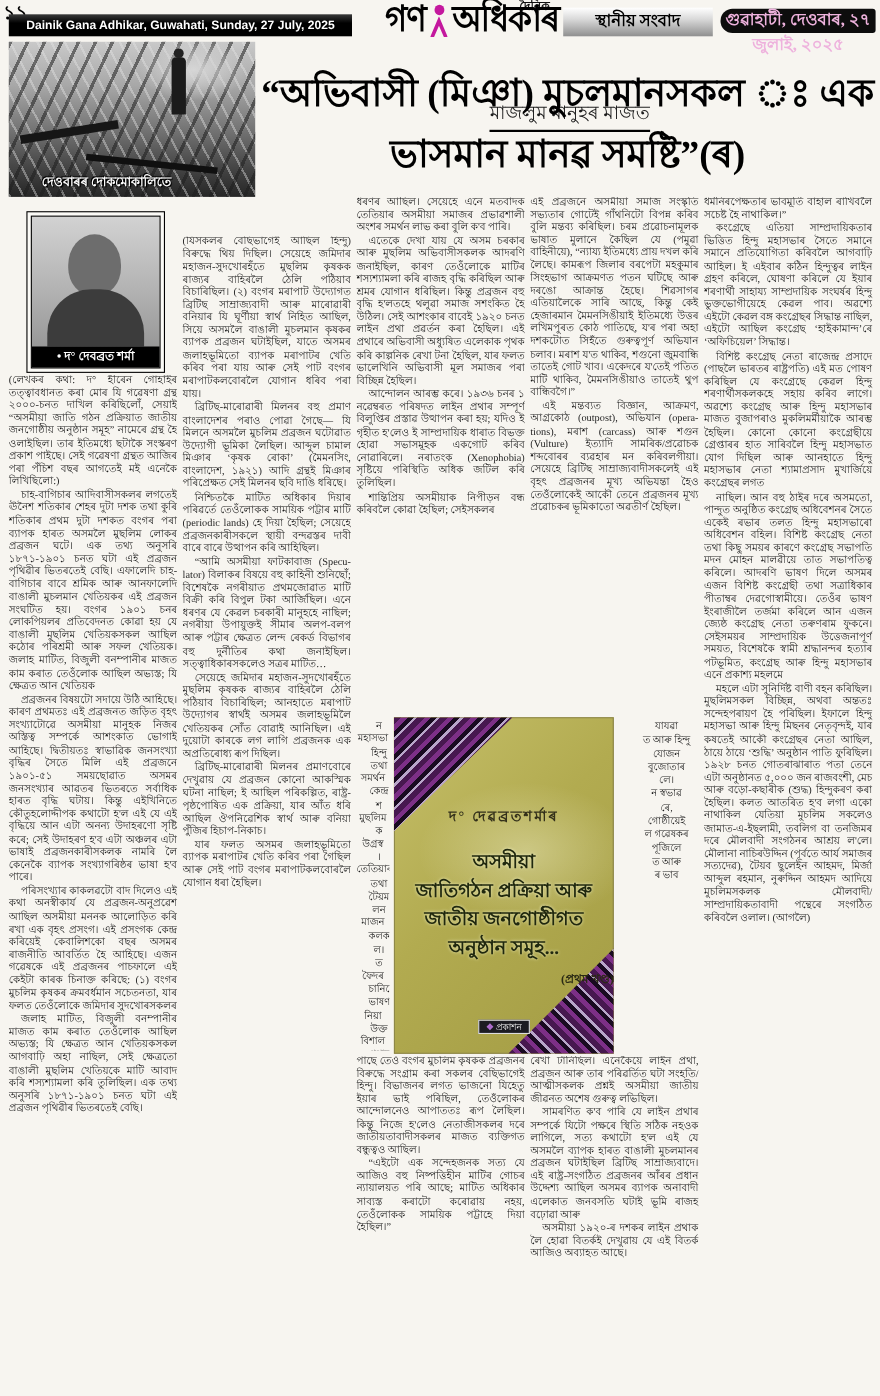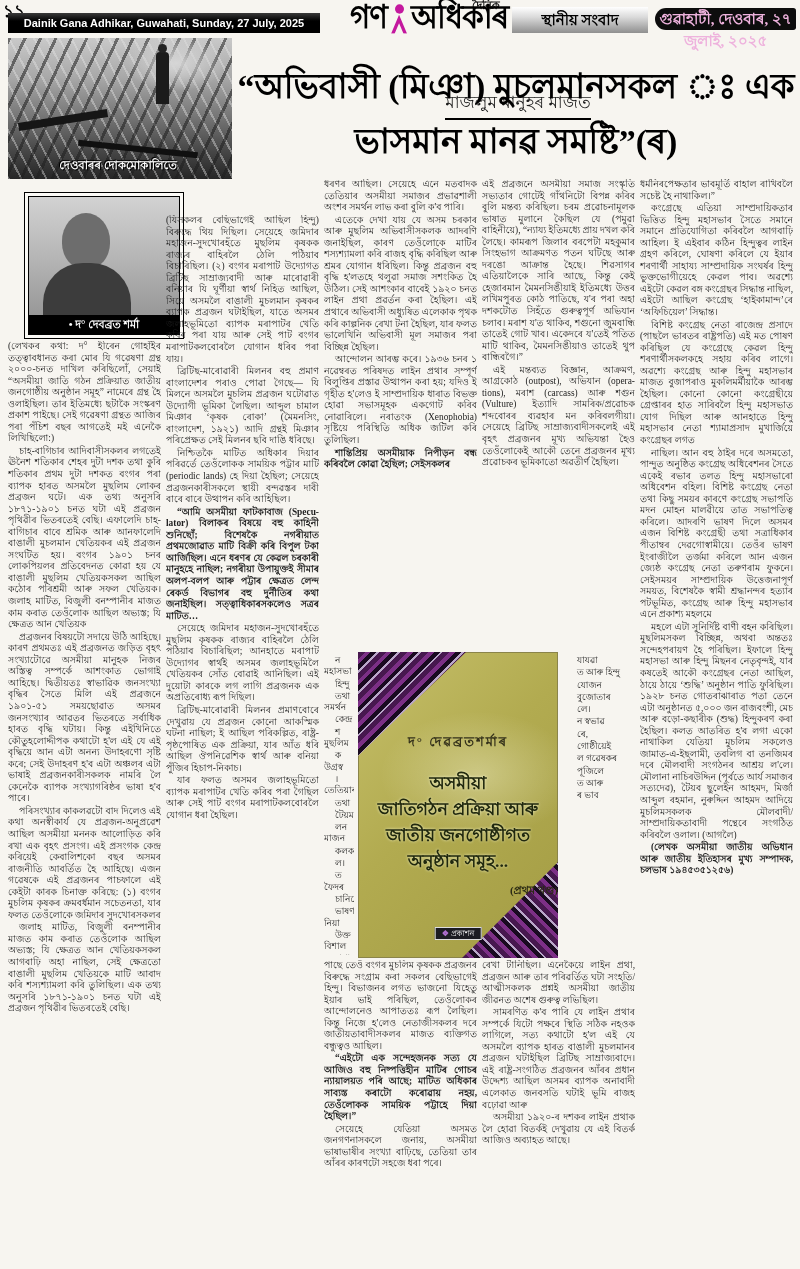--- a/index.html
+++ b/index.html
@@ -43,28 +43,29 @@
       radial-gradient(ellipse 70px 40px at 75% 18%,#d6d6d6 0%,rgba(200,200,200,0) 70%),
       repeating-linear-gradient(115deg,rgba(30,30,30,.55) 0 3px,rgba(30,30,30,0) 3px 14px),
       repeating-linear-gradient(62deg,rgba(230,230,230,.4) 0 2px,rgba(0,0,0,0) 2px 11px),
       linear-gradient(180deg,#c9c9c9 0%,#a8a8a8 28%,#777 55%,#474747 80%,#262626 100%);
   }
   .main-photo .figure{position:absolute;left:148px;top:14px;width:13px;height:52px;background:#1b1b1b;border-radius:4px 4px 0 0;}
   .main-photo .figure::before{content:"";position:absolute;left:2px;top:-8px;width:9px;height:9px;border-radius:50%;background:#222;}
   .main-photo .debris1{position:absolute;left:10px;top:78px;width:90px;height:8px;background:#161616;transform:rotate(-9deg);}
   .main-photo .debris2{position:absolute;left:70px;top:108px;width:120px;height:6px;background:#101010;transform:rotate(6deg);}
   .photo-caption{
-    position:absolute;left:0;right:4px;bottom:3px;text-align:center;
+    position:absolute;left:0;right:4px;bottom:3px;
     color:#fff;font-size:11.5px;font-weight:bold;
     text-shadow:0 0 2px #000,1px 1px 0 #000,-1px -1px 0 #000;
+    padding-left:30px;
   }
   .author-photo{
     position:absolute;left:28px;top:196px;width:116px;height:137px;
     background:linear-gradient(180deg,#d2d2d2 0%,#b5b5b5 45%,#8e8e8e 100%);
-    border:1px solid #000;box-shadow:0 0 0 3px #fbfaf6,0 0 0 4px #000;padding-left:34px;
+    border:1px solid #000;box-shadow:0 0 0 3px #fbfaf6,0 0 0 4px #000;
   }
   .author-photo .head{position:absolute;left:33px;top:16px;width:48px;height:56px;border-radius:50% 50% 46% 46%;background:#6d6d6d;}
   .author-photo .torso{position:absolute;left:14px;top:66px;width:88px;height:52px;border-radius:40px 40px 0 0;background:#3c3c3c;}
   .author-caption{
     position:absolute;left:0;right:0;bottom:0;height:19px;background:#000;
     color:#fff;font-size:11px;font-weight:bold;text-align:center;line-height:19px;
   }
   
   .kicker-wrap{position:absolute;left:240px;top:41px;width:556px;text-align:center;}
   .kicker{display:inline-block;font-size:17px;font-weight:normal;border-bottom:2px solid #000;padding-bottom:1px;margin-top:48px;}
@@ -72,23 +73,23 @@
     position:absolute;left:236px;top:60px;width:560px;height:116px;
     text-align:center;font-weight:bold;color:#000;font-size:34px;line-height:54px;
     transform:scaleY(1.02);
   }
   
   .col{
     position:absolute;overflow:hidden;
     font-size:9.4px;line-height:11.55px;text-align:justify;color:#1e1e1e;
   }
   .para{margin:0 0 1px;text-indent:11px;}
-  .para.bold{font-weight:bold;}
+  .para.bold{font-weight:normal;}
   .para.noindent{text-indent:0;}
-  .col-narrow{font-size:9px;line-height:11.3px;text-align:left;}
+  .col-narrow{font-size:9px;line-height:11.3px;text-align:center;}
   
   .book-cover{
     position:absolute;left:358px;top:652px;width:200px;height:306px;overflow:hidden;
     background:
       radial-gradient(ellipse 140px 90px at 60% 40%,rgba(255,255,230,.35) 0%,rgba(255,255,230,0) 70%),
       linear-gradient(135deg,#c6c06a 0%,#b2ab50 45%,#a39c44 100%);
     box-shadow:0 0 0 1px #8a844a inset;
   }
   .fabric{position:absolute;background:repeating-linear-gradient(135deg,#47184f 0 5px,#7c2f86 5px 9px,#190a20 9px 13px,#b9a6c9 13px 15px);}
   .fabric.tl{left:0;top:0;width:108px;height:104px;clip-path:polygon(0 0,100% 0,0 100%);}
@@ -178,21 +179,20 @@
     <p class="para">ল।</p>
     <p class="para">ত ফৈদৰ</p>
     <p class="para">চানিয়ে</p>
     <p class="para">ভাষণ নিয়া</p>
     <p class="para">উক্ত বিশাল</p>
     <p class="para">প্ৰথাৰ</p>
   </div>
 <div class="col" style="left:324px;top:960px;width:153px;height:302px;">
     <p class="para noindent">পাছে তেওঁ বংগৰ মুচলিম কৃষকক প্ৰব্ৰজনৰ বিৰুদ্ধে সংগ্ৰাম কৰা সকলৰ বেছিভাগেই হিন্দু। বিভাজনৰ লগত ভাজনো যিহেতু ইয়াৰ ভাই পৰিছিল, তেওঁলোকৰ আন্দোলনেও আপাততঃ ৰূপ লৈছিল। কিন্তু নিজে হ'লেও নেতাজীসকলৰ দৰে জাতীয়তাবাদীসকলৰ মাজত ব্যক্তিগত বন্ধুত্বও আছিল।</p>
     <p class="para bold">“এইটো এক সন্দেহজনক সত্য যে আজিও বহু নিষ্পত্তিহীন মাটিৰ গোচৰ ন্যায়ালয়ত পৰি আছে; মাটিত অধিকাৰ সাব্যস্ত কৰাটো কৰোৱায় নহয়, তেওঁলোকক সাময়িক পট্টাহে দিয়া হৈছিল।”</p>
-    <p class="para">সেয়েহে যেতিয়া অসমত জনগণনাসকলে জনায়, অসমীয়া ভাষাভাষীৰ সংখ্যা বাঢ়িছে, তেতিয়া তাৰ আঁৰৰ কাৰণটো সহজে ধৰা পৰে।</p>
   </div>
 <div class="col" style="left:482px;top:179px;width:153px;height:470px;">
     <p class="para noindent">এই প্ৰব্ৰজনে অসমীয়া সমাজ সংস্কৃতি সভ্যতাৰ গোটেই গাঁথনিটো বিপন্ন কৰিব বুলি মন্তব্য কৰিছিল। চৰম প্ৰৱোচনামূলক ভাষাত মুলানে কৈছিল যে (পমুৱা বাহিনীয়ে), “ন্যায্য ইতিমধ্যে প্ৰায় দখল কৰি লৈছে। কামৰূপ জিলাৰ বৰপেটা মহকুমাৰ সিংহভাগ আক্ৰমণত পতন ঘটিছে আৰু দৰঙো আক্ৰান্ত হৈছে। শিৱসাগৰ এতিয়ালৈকে সাৰি আছে, কিন্তু কেই হেজাৰমান মৈমনসিঙীয়াই ইতিমধ্যে উত্তৰ লখিমপুৰত কোঠ পাতিছে, য'ৰ পৰা অহা দশকটোত সিহঁতে গুৰুত্বপূৰ্ণ অভিযান চলাব। মৰাশ য'ত থাকিব, শগুনো জুমবান্ধি তাতেই গোট খাব। একেদৰে য'তেই পতিত মাটি থাকিব, মৈমনসিঙীয়াও তাতেই থুপ বান্ধিবগৈ।”</p>
     <p class="para">এই মন্তব্যত বিজ্ঞান, আক্ৰমণ, আগ্ৰকোঠ (outpost), অভিযান (opera-tions), মৰাশ (carcass) আৰু শগুন (Vulture) ইত্যাদি সামৰিক/প্ৰৱোচক শব্দবোৰৰ ব্যৱহাৰ মন কৰিবলগীয়া। সেয়েহে ব্ৰিটিছ সাম্ৰাজ্যবাদীসকলেই এই বৃহৎ প্ৰব্ৰজনৰ মূখ্য অভিযন্তা হৈও তেওঁলোকেই আকৌ তেনে প্ৰব্ৰজনৰ মূখ্য প্ৰৱোচকৰ ভূমিকাতো অৱতীৰ্ণ হৈছিল।</p>
   </div>
 <div class="col col-narrow" style="left:566px;top:655px;width:69px;height:300px;">
     <p class="para">যাযৱা</p>
     <p class="para">ত আৰু হিন্দু</p>
     <p class="para">যোজন</p>
     <p class="para">বুজোতাৰ</p>
@@ -211,21 +211,20 @@
     <p class="para">অসমীয়া ১৯২০-ৰ দশকৰ লাইন প্ৰথাক লৈ হোৱা বিতৰ্কই দেখুৱায় যে এই বিতৰ্ক আজিও অব্যাহত আছে।</p>
   </div>
 <div class="col" style="left:640px;top:179px;width:153px;height:1083px;">
   <div>
       <p class="para noindent">ধৰ্মনিৰপেক্ষতাৰ ভাবমূৰ্তি বাহাল ৰাখিবলৈ সচেষ্ট হৈ নাথাকিল।”</p>
       <p class="para">কংগ্ৰেছে এতিয়া সাম্প্ৰদায়িকতাৰ ভিত্তিত হিন্দু মহাসভাৰ সৈতে সমানে সমানে প্ৰতিযোগিতা কৰিবলৈ আগবাঢ়ি আহিল। ই এইবাৰ কঠিন হিন্দুত্বৰ লাইন গ্ৰহণ কৰিলে, ঘোষণা কৰিলে যে ইয়াৰ শৰণাৰ্থী সাহায্য সাম্প্ৰদায়িক সংঘৰ্ষৰ হিন্দু ভুক্তভোগীয়েহে কেৱল পাব। অৱশ্যে এইটো কেৱল বঙ্গ কংগ্ৰেছৰ সিদ্ধান্ত নাছিল, এইটো আছিল কংগ্ৰেছ ‘হাইকামান্দ’ৰে ‘অফিচিয়েল’ সিদ্ধান্ত।</p>
       <p class="para">বিশিষ্ট কংগ্ৰেছ নেতা ৰাজেন্দ্ৰ প্ৰসাদে (পাছলৈ ভাৰতৰ ৰাষ্ট্ৰপতি) এই মত পোষণ কৰিছিল যে কংগ্ৰেছে কেৱল হিন্দু শৰণাৰ্থীসকলকহে সহায় কৰিব লাগে। অৱশ্যে কংগ্ৰেছ আৰু হিন্দু মহাসভাৰ মাজত বুজাপৰাও মুকলিমৰ্মীয়াকৈ আৰম্ভ হৈছিল। কোনো কোনো কংগ্ৰেছীয়ে গ্ৰেপ্তাৰৰ হাত সাৰিবলৈ হিন্দু মহাসভাত যোগ দিছিল আৰু আনহাতে হিন্দু মহাসভাৰ নেতা শ্যামাপ্ৰসাদ মুখাৰ্জিয়ে কংগ্ৰেছৰ লগত</p>
       <p class="para">নাছিল। আন বহু ঠাইৰ দৰে অসমতো, পান্দুত অনুষ্ঠিত কংগ্ৰেছ অধিবেশনৰ সৈতে একেই ৰভাৰ তলত হিন্দু মহাসভাৰো অধিবেশন বহিল। বিশিষ্ট কংগ্ৰেছ নেতা তথা কিছু সময়ৰ কাৰণে কংগ্ৰেছ সভাপতি মদন মোহন মালৱীয়ে তাত সভাপতিত্ব কৰিলে। আদৰণি ভাষণ দিলে অসমৰ এজন বিশিষ্ট কংগ্ৰেছী তথা সত্ৰাধিকাৰ পীতাম্বৰ দেৱগোস্বামীয়ে। তেওঁৰ ভাষণ ইংৰাজীলৈ তৰ্জমা কৰিলে আন এজন জ্যেষ্ঠ কংগ্ৰেছ নেতা তৰুণৰাম ফুকনে। সেইসময়ৰ সাম্প্ৰদায়িক উত্তেজনাপূৰ্ণ সময়ত, বিশেষকৈ স্বামী শ্ৰদ্ধানন্দৰ হত্যাৰ পটভূমিত, কংগ্ৰেছ আৰু হিন্দু মহাসভাৰ এনে প্ৰকাশ্য মহলমে</p>
       <p class="para">মহলে এটা সুনিৰ্দিষ্ট বাণী বহন কৰিছিল। মুছলিমসকল বিচ্ছিন্ন, অথবা অন্ততঃ সন্দেহপৰায়ণ হৈ পৰিছিল। ইফালে হিন্দু মহাসভা আৰু হিন্দু মিছনৰ নেতৃবৃন্দই, যাৰ কষতেই আকৌ কংগ্ৰেছৰ নেতা আছিল, ঠায়ে ঠায়ে ‘শুদ্ধি’ অনুষ্ঠান পাতি ফুৰিছিল। ১৯২৮ চনত গোতৰাঝাৰাত পতা তেনে এটা অনুষ্ঠানত ৫,০০০ জন ৰাজবংশী, মেচ আৰু বড়ো-কছাৰীক (শুদ্ধ) হিন্দুকৰণ কৰা হৈছিল। কলত আতৰিত হ'ব লগা একো নাথাকিল যেতিয়া মুচলিম সকলেও জামাত-এ-ইছলামী, তবলিগ বা তনজিমৰ দৰে মৌলবাদী সংগঠনৰ আশ্ৰয় ল'লে। মৌলানা নাচিৰউদ্দিন (পূৰ্বতে আৰ্য সমাজৰ সত্যদেৱ), টৈয়ব ছুলেইন আহমদ, মিৰ্জা আব্দুল ৰহমান, নুৰুদ্দিন আহমদ আদিয়ে মুচলিমসকলক মৌলবাদী/সাম্প্ৰদায়িকতাবাদী পন্থেৰে সংগঠিত কৰিবলৈ ওলাল। (আগলৈ)</p>
     </div>
-  <p class="para credit">(লেখক অসমীয়া জাতীয় অভিধান আৰু জাতীয় ইতিহাসৰ মুখ্য সম্পাদক, চলভাষ ১৯৪৫৩৫১২৫৬)</p>
 </div>
 
 <div class="book-cover">
   <div class="fabric tl"></div>
   <div class="fabric br"></div>
   <div class="book-author">দ° দেৱব্ৰতশৰ্মাৰ</div>
   <div class="book-title">
       <span class="t-line">অসমীয়া</span>
       <span class="t-line">জাতিগঠন প্ৰক্ৰিয়া আৰু</span>
       <span class="t-line">জাতীয় জনগোষ্ঠীগত</span>

